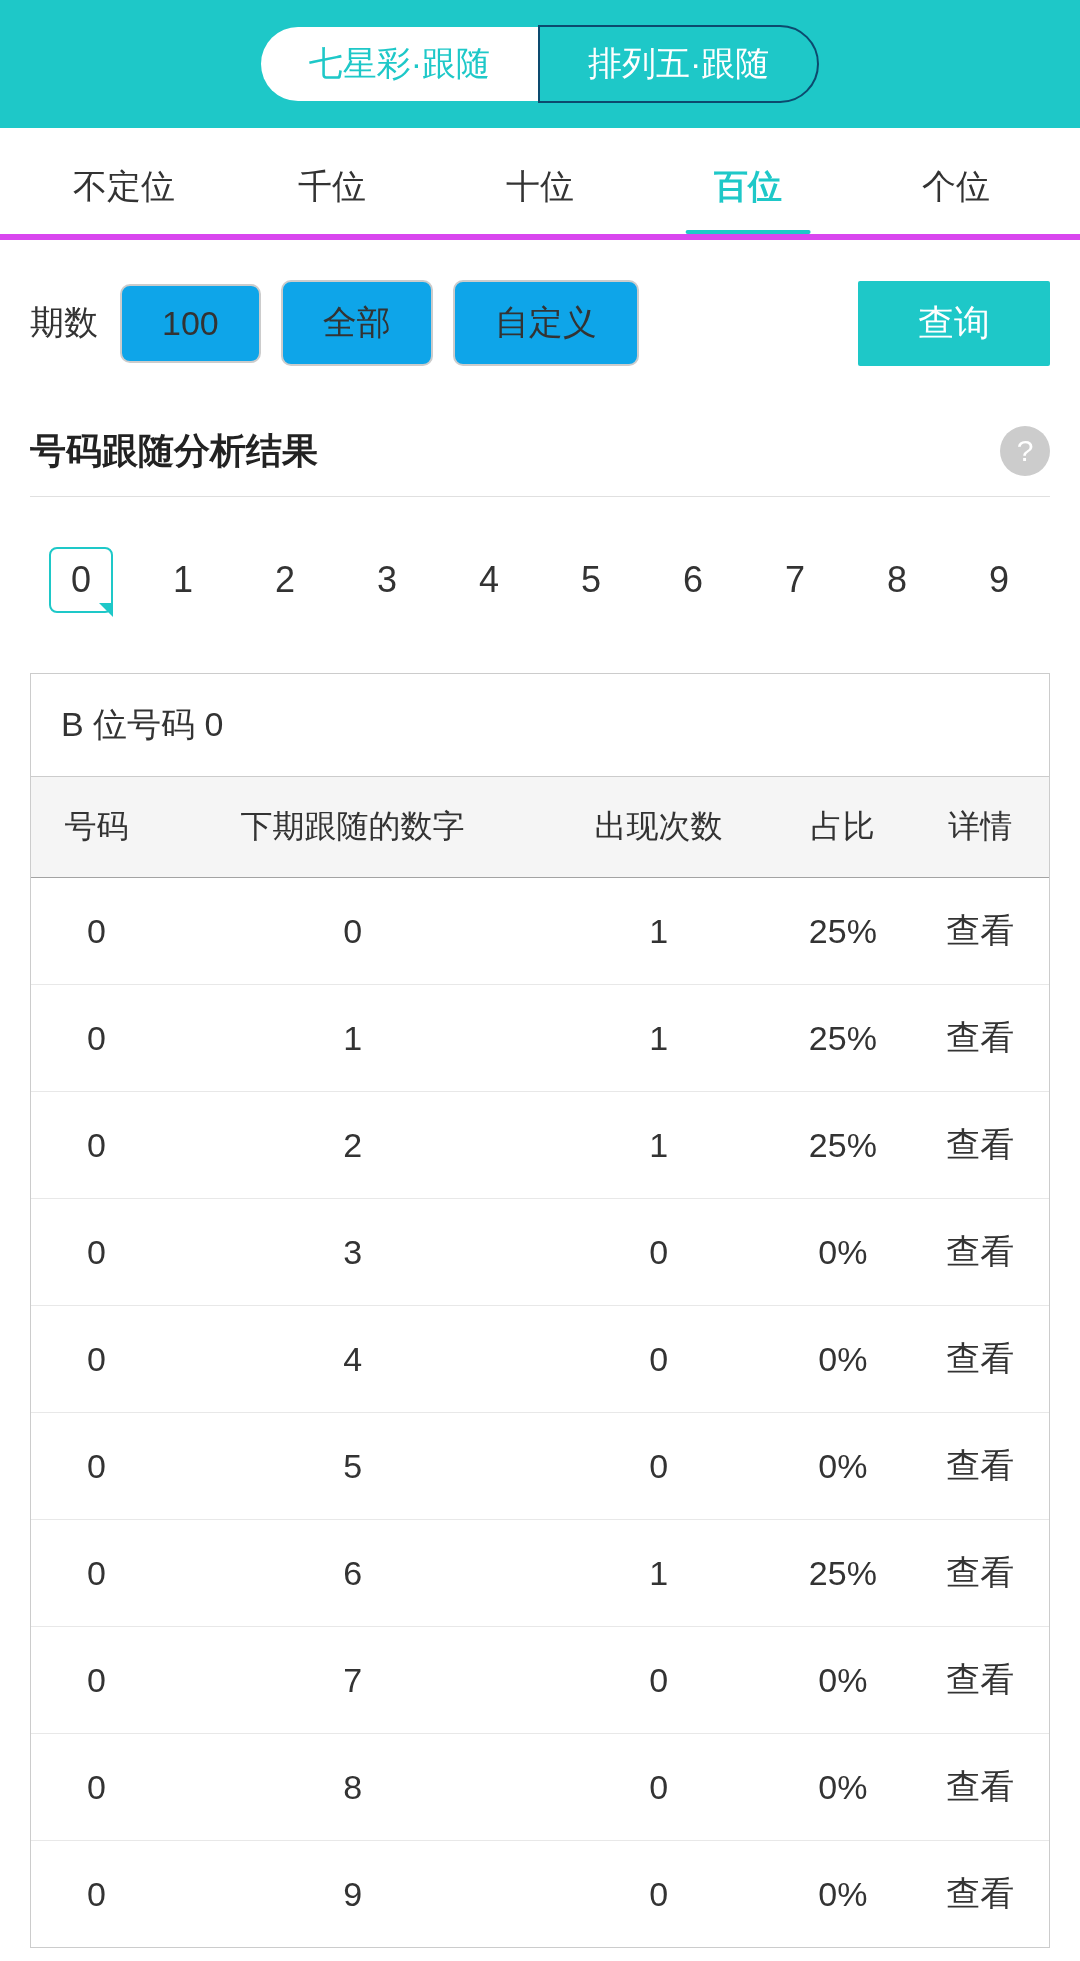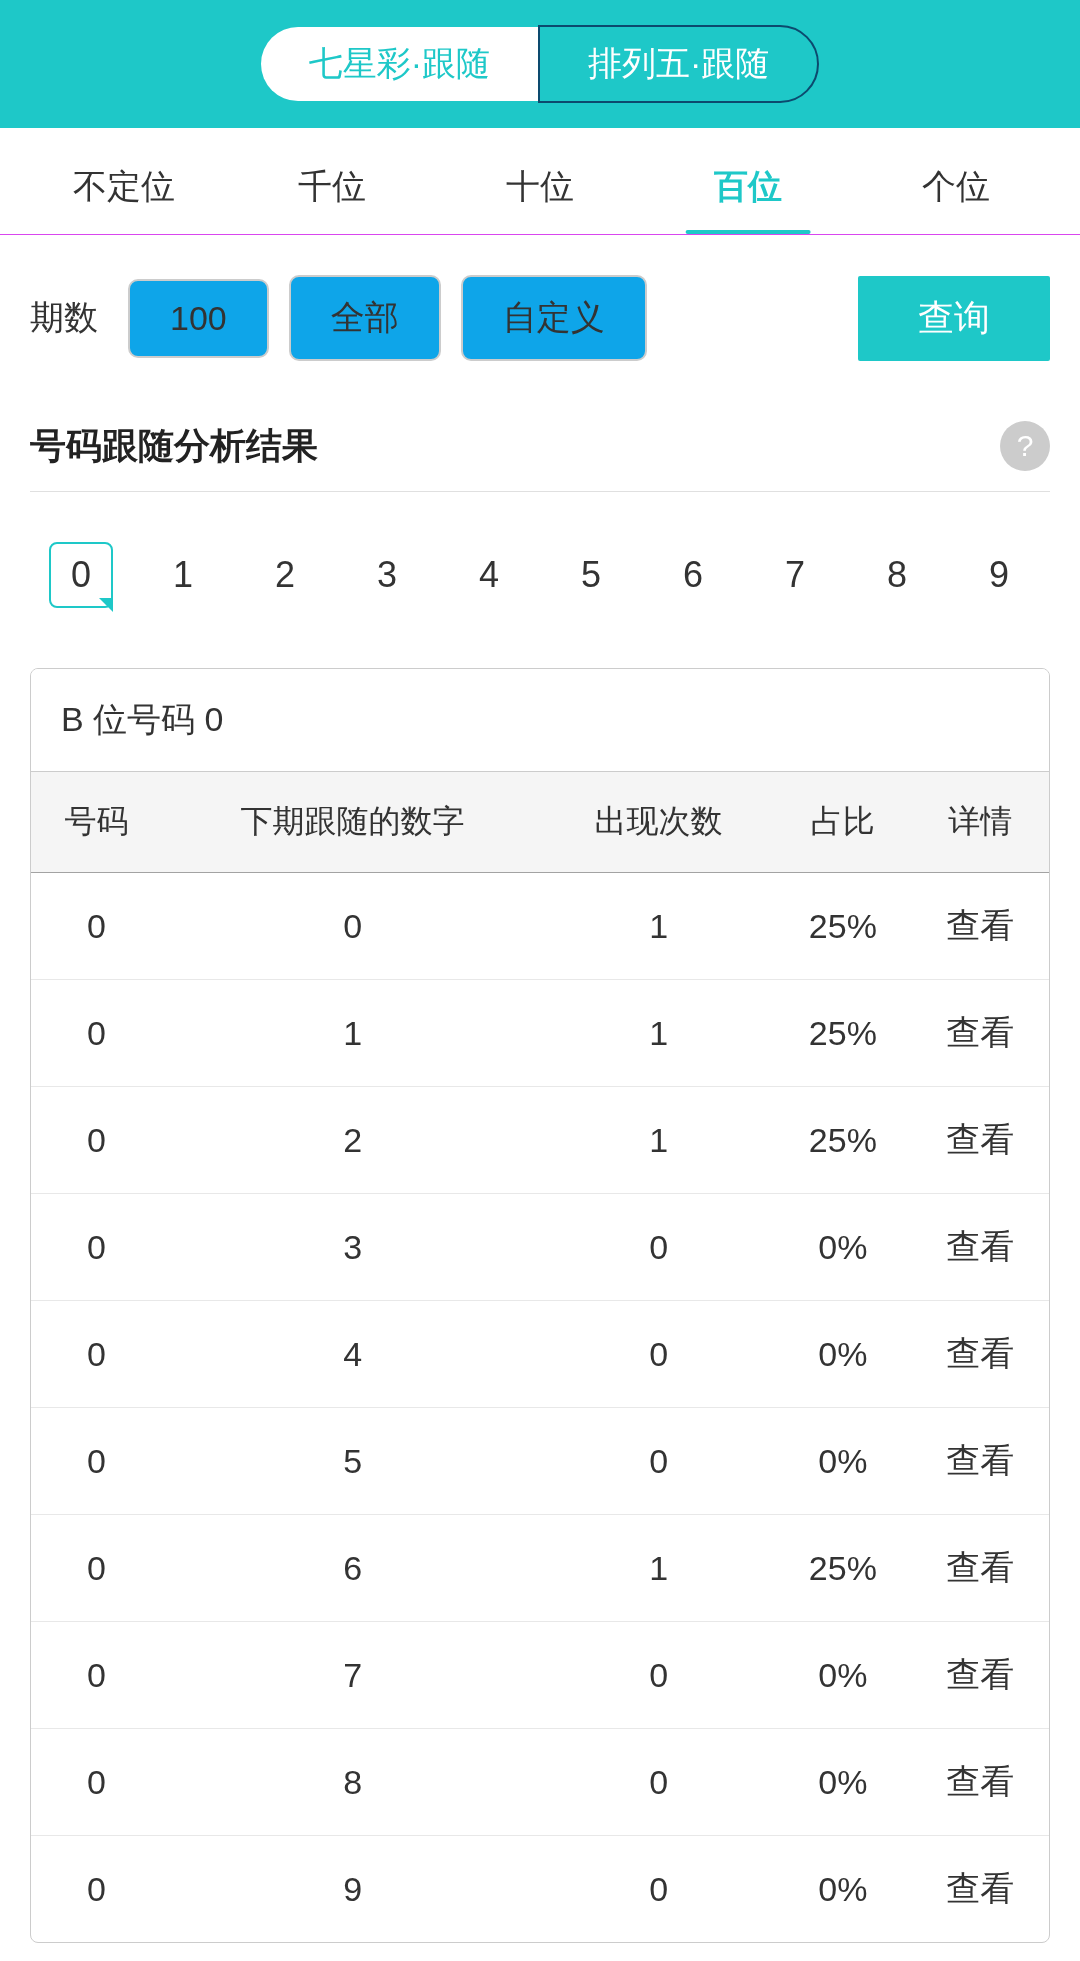--- a/index.html
+++ b/index.html
@@ -38,21 +38,21 @@
     .header-tab-inactive {
       background: transparent;
       color: #fff;
       border: 2px solid #0c4a6e;
       border-radius: 0 40px 40px 0;
     }
 
     
     .nav-tabs {
       display: flex;
-      border-bottom: 1px solid #d946ef;
+      border-bottom: 6px solid #d946ef;
       padding: 0 20px;
       background: #fff;
     }
     .nav-tab {
       flex: 1;
       text-align: center;
       padding: 36px 0 24px;
       font-size: 34px;
       color: #333;
       cursor: pointer;
@@ -78,21 +78,21 @@
     .period-section {
       display: flex;
       align-items: center;
       padding: 40px 30px;
       gap: 20px;
       flex-wrap: wrap;
     }
     .period-label {
       font-size: 34px;
       color: #333;
-      margin-right: 10px;
+      margin-right: 2px;
     }
     .period-btn {
       padding: 18px 40px;
       border-radius: 10px;
       font-size: 34px;
       border: 2px solid #ccc;
       background: #0ea5e9;
       color: #333;
       cursor: pointer;
     }
@@ -173,21 +173,21 @@
       bottom: -6px;
       right: -2px;
       border-left: 14px solid transparent;
       border-top: 14px solid #1ec8c8;
     }
 
     
     .table-section {
       margin: 20px 30px 40px;
       border: 1px solid #ccc;
-      border-radius: 8px;
+      border-radius: 0;
       overflow: hidden;
     }
     .table-header-row {
       background: #fff;
       padding: 28px 30px;
       font-size: 34px;
       color: #333;
       border-bottom: 1px solid #ccc;
     }
     .data-table {

